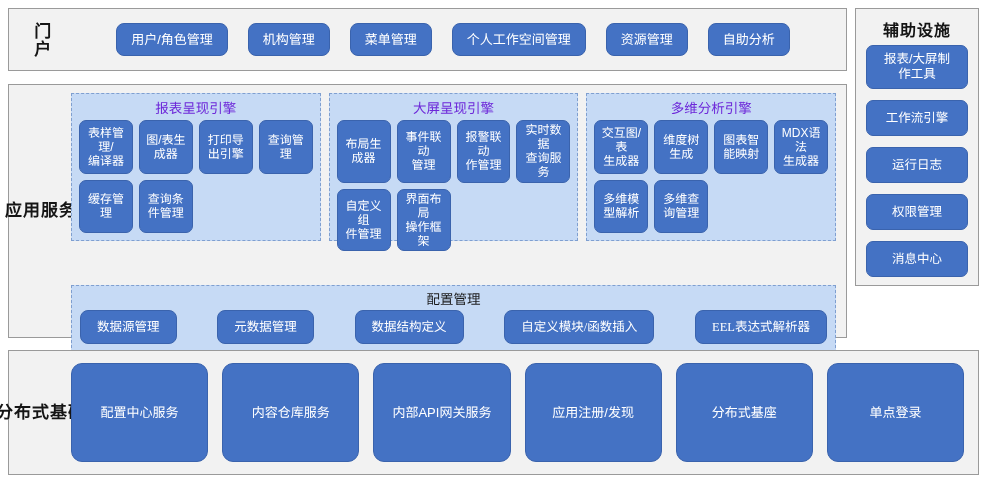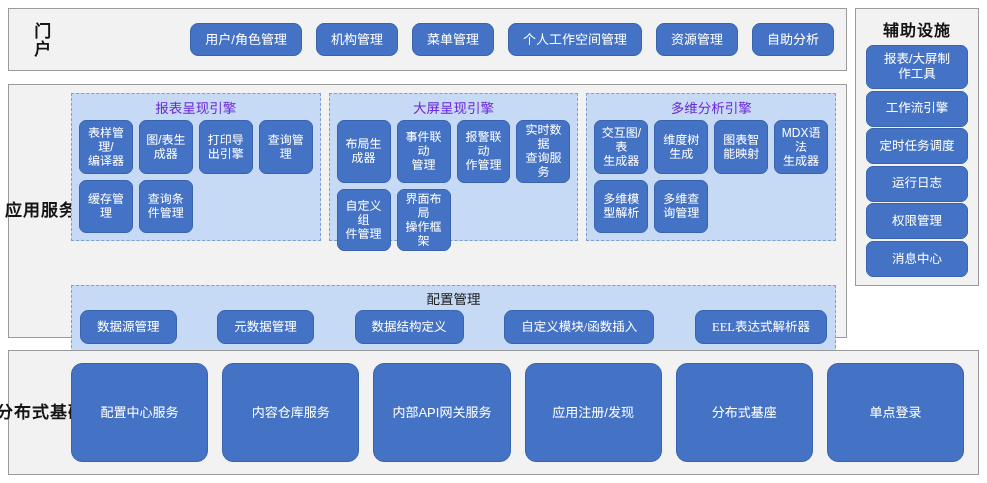--- a/index.html
+++ b/index.html
@@ -82,22 +82,22 @@
     height: 63px;
   }
   #portal-row {
     position: absolute;
     left: 63px;
     right: 12px;
     top: 0;
     bottom: 0;
     display: flex;
     align-items: center;
-    justify-content: flex-end;
-    gap: 14px;
+    justify-content: center;
+    gap: 20px;
   }
   #portal-row .btn {
     height: 33px;
     border-radius: 8px;
     font-size: 13px;
     flex: 0 0 auto;
     padding: 0 14px;
   }
 
   
@@ -253,21 +253,20 @@
       <div class="btn">自助分析</div>
     </div>
   </div>
 
   <div class="panel" id="aux">
     <div id="aux-title">辅助设施</div>
     <div id="aux-list">
       <div class="btn tall">报表/大屏制
 作工具</div>
       <div class="btn">工作流引擎</div>
-      <div class="btn">定时任务调度</div>
       <div class="btn">运行日志</div>
       <div class="btn">权限管理</div>
       <div class="btn">消息中心</div>
     </div>
   </div>
 
   <div class="panel" id="appsvc">
     <div class="band-label two-line">应用服务</div>
 
     <div id="appsvc-body">

